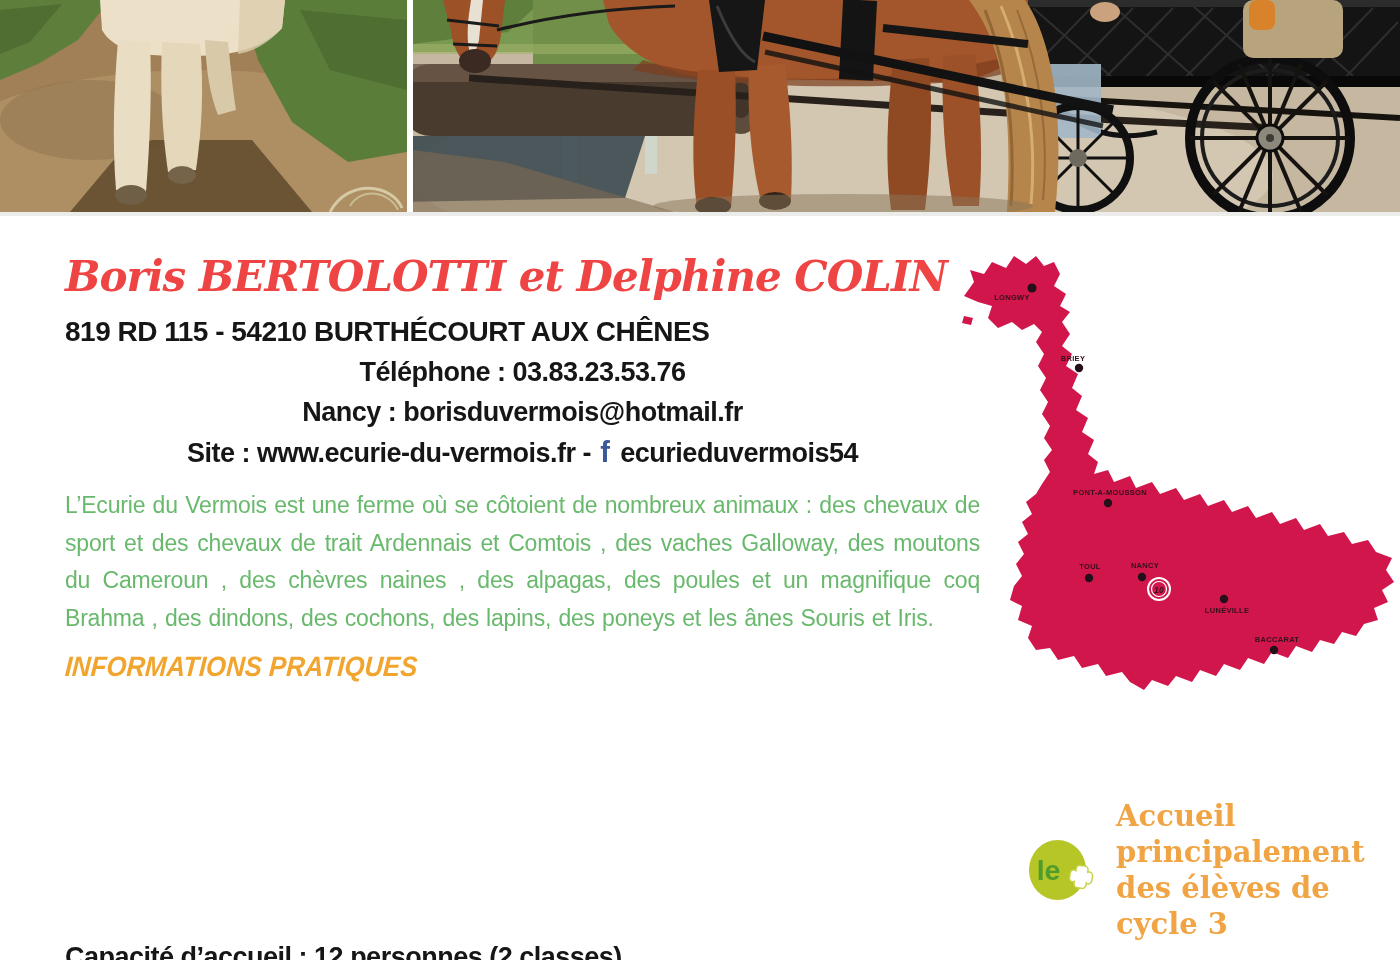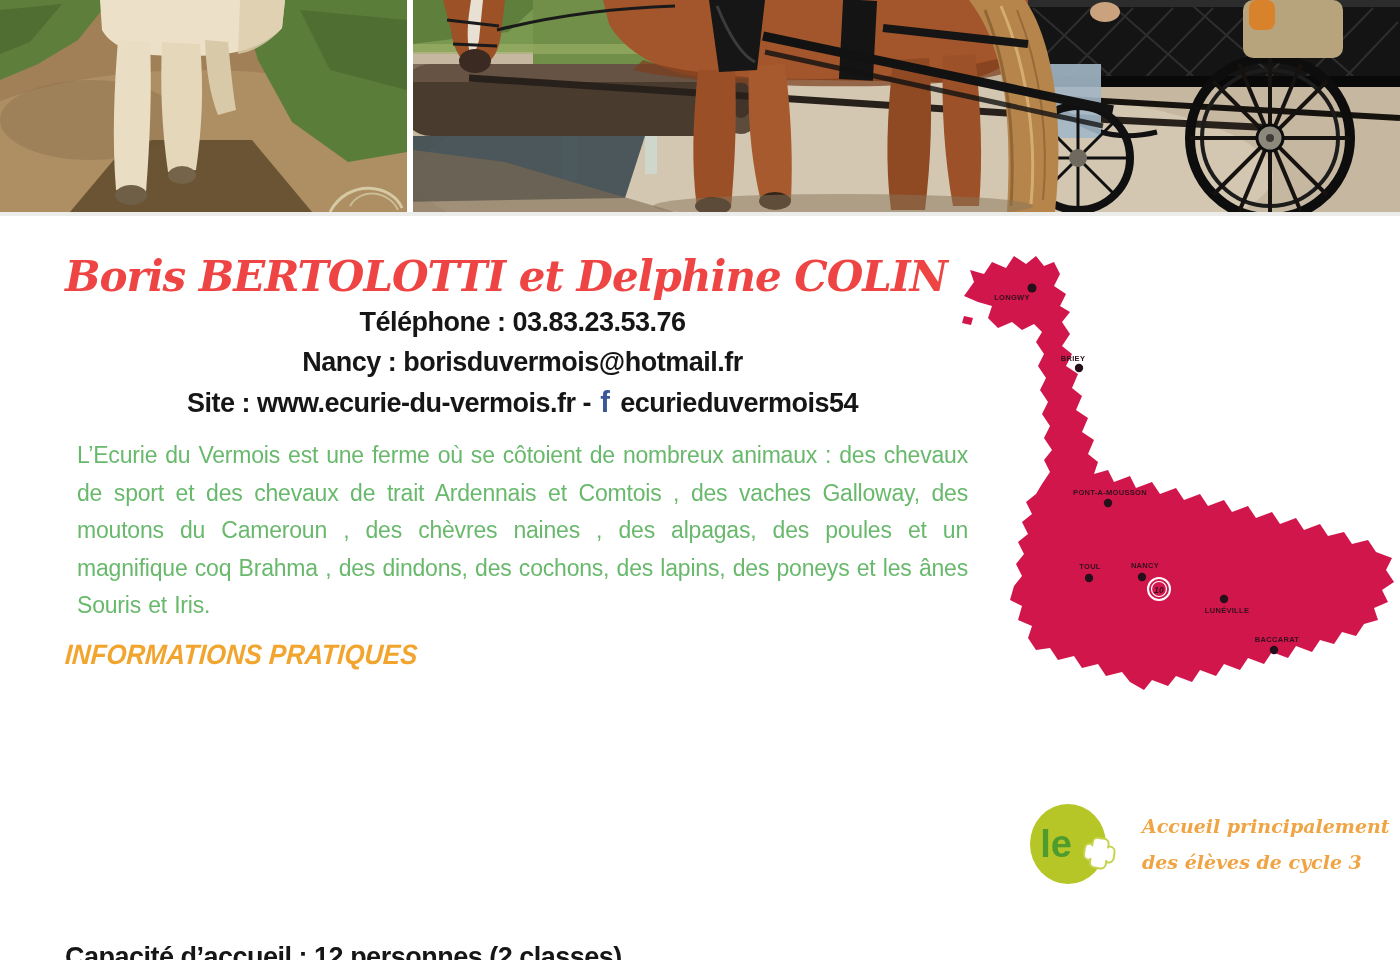--- a/index.html
+++ b/index.html
@@ -13,33 +13,33 @@
   .photo-baseline{position:absolute;left:0;top:212px;width:1400px;height:4px;background:#ececea;}
   
   .col-left{position:absolute;left:65px;top:252px;width:915px;}
   .names{font-family:"DejaVu Serif","Liberation Serif",serif;font-style:italic;font-weight:bold;
          font-size:42px;line-height:50px;color:#ef4444;letter-spacing:-1px;}
   .addr{margin-top:10px;font-weight:bold;font-size:28px;line-height:40px;color:#161616;letter-spacing:-0.5px;}
   .bold-line{font-weight:bold;font-size:27px;line-height:40px;color:#161616;letter-spacing:-0.5px;text-align:center;}
   .fb-f{color:#3b5998;font-weight:bold;font-size:29px;padding:0 4px 0 2px;}
   .desc{margin-top:14px;color:#69b96d;font-size:23px;line-height:37.5px;text-align:justify;
         letter-spacing:-0.2px;word-spacing:1px;}
-  .desc p{margin:12px;}
+  .desc p{margin:0;}
   .info-heading{margin-top:14px;color:#f1a52f;font-weight:bold;font-style:italic;font-size:28px;
         letter-spacing:0px;transform:scaleX(0.92) skewX(-4deg);transform-origin:left center;}
   .clipped-line{position:absolute;left:65px;top:942px;font-weight:bold;font-size:27px;color:#161616;
         letter-spacing:-0.5px;white-space:nowrap;}
   
   .map{position:absolute;left:950px;top:252px;width:450px;height:442px;}
   .map text{font-family:"Liberation Sans","DejaVu Sans",sans-serif;font-weight:bold;
         fill:#33101c;letter-spacing:0.3px;}
   
   .badge{position:absolute;left:1026px;top:798px;display:flex;align-items:center;}
   .badge-script{margin-left:12px;font-family:"DejaVu Serif","Liberation Serif",serif;
-        font-style:italic;font-weight:bold;font-size:19px;line-height:36px;color:#f0a444;
+        font-weight:bold;font-size:29px;line-height:36px;color:#f0a444;
         letter-spacing:0px;}
 </style>
 </head>
 <body>
 
 <div class="page">
 
   <div class="photo-strip">
 
     <svg class="photo-left" viewBox="0 0 407 212" preserveAspectRatio="none">
@@ -180,20 +180,21 @@
         <ellipse cx="692" cy="12" rx="15" ry="10" fill="#caa27e"></ellipse>
       </g>
     </svg>
 
     <div class="photo-divider"></div>
     <div class="photo-baseline"></div>
   </div>
 
   <div class="col-left">
     <div class="names">Boris BERTOLOTTI et Delphine COLIN</div>
+    <div class="addr">819 RD 115 - 54210 BURTHÉCOURT AUX CHÊNES</div>
     <div class="bold-line">Téléphone : 03.83.23.53.76</div>
     <div class="bold-line">Nancy : borisduvermois@hotmail.fr</div>
     <div class="bold-line">
       <span>Site : www.ecurie-du-vermois.fr -</span>
       <span class="fb-f">f</span>
       <span>ecurieduvermois54</span>
     </div>
     <div class="desc">
       <p>L’Ecurie du Vermois est une ferme où se côtoient de nombreux animaux : des chevaux de sport et des chevaux de trait Ardennais et Comtois , des vaches Galloway, des moutons du Cameroun , des chèvres naines , des alpagas, des poules et un magnifique coq Brahma , des dindons, des cochons, des lapins, des poneys et les ânes Souris et Iris.</p>
     </div>

